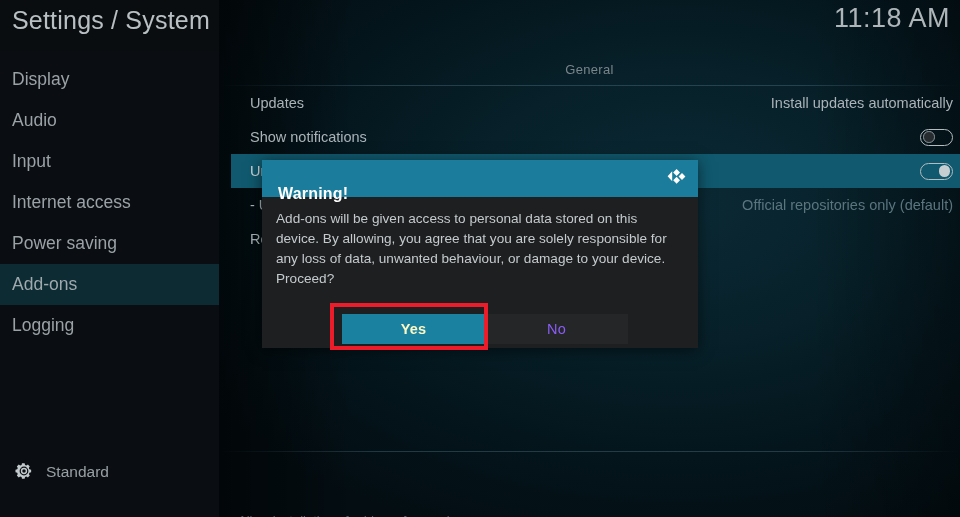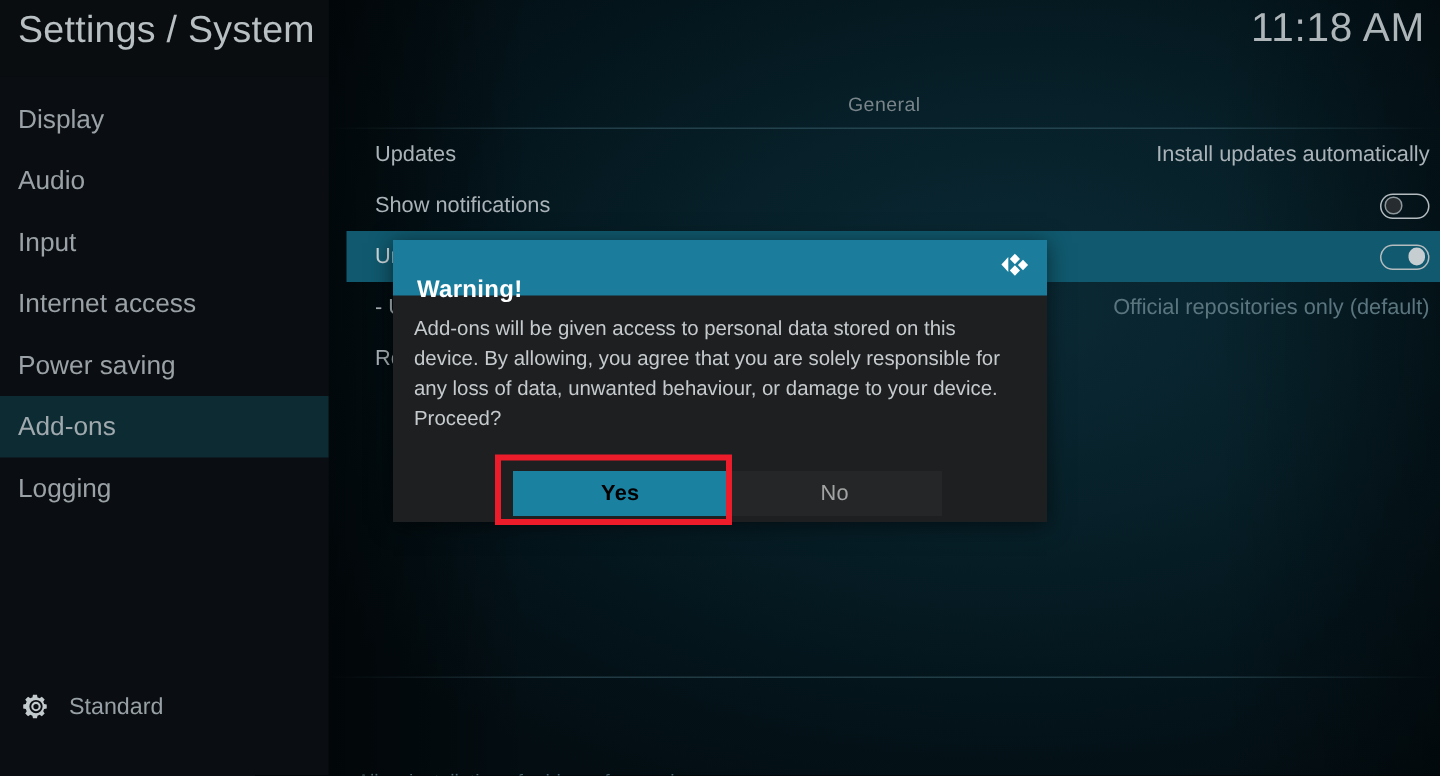--- a/index.html
+++ b/index.html
@@ -143,22 +143,22 @@
   }
   .dialog-actions {
     position:absolute; left:0; bottom:0; width:436px; height:38px;
     display:flex;
   }
   .btn {
     height:30px; width:143px; margin-top:4px;
     display:flex; align-items:center; justify-content:center;
     font-size:14.5px; font-weight:700; letter-spacing:.2px;
   }
-  .btn-yes { margin-left:80px; background:#1b81a1; color:#000000; }
-  .btn-no  { margin-left:0px;  background:#242628; color:#a3a3a3; font-weight:400; }
+  .btn-yes { margin-left:80px; background:#1b81a1; color:#fef9c3; }
+  .btn-no  { margin-left:0px;  background:#242628; color:#8b5cf6; font-weight:400; }
 
   
   .annot {
     position:absolute; left:330px; top:303px; width:158px; height:47px;
     border:4px solid #ed1c2a; z-index:30; pointer-events:none;
   }
 </style>
 </head>
 <body>
 

